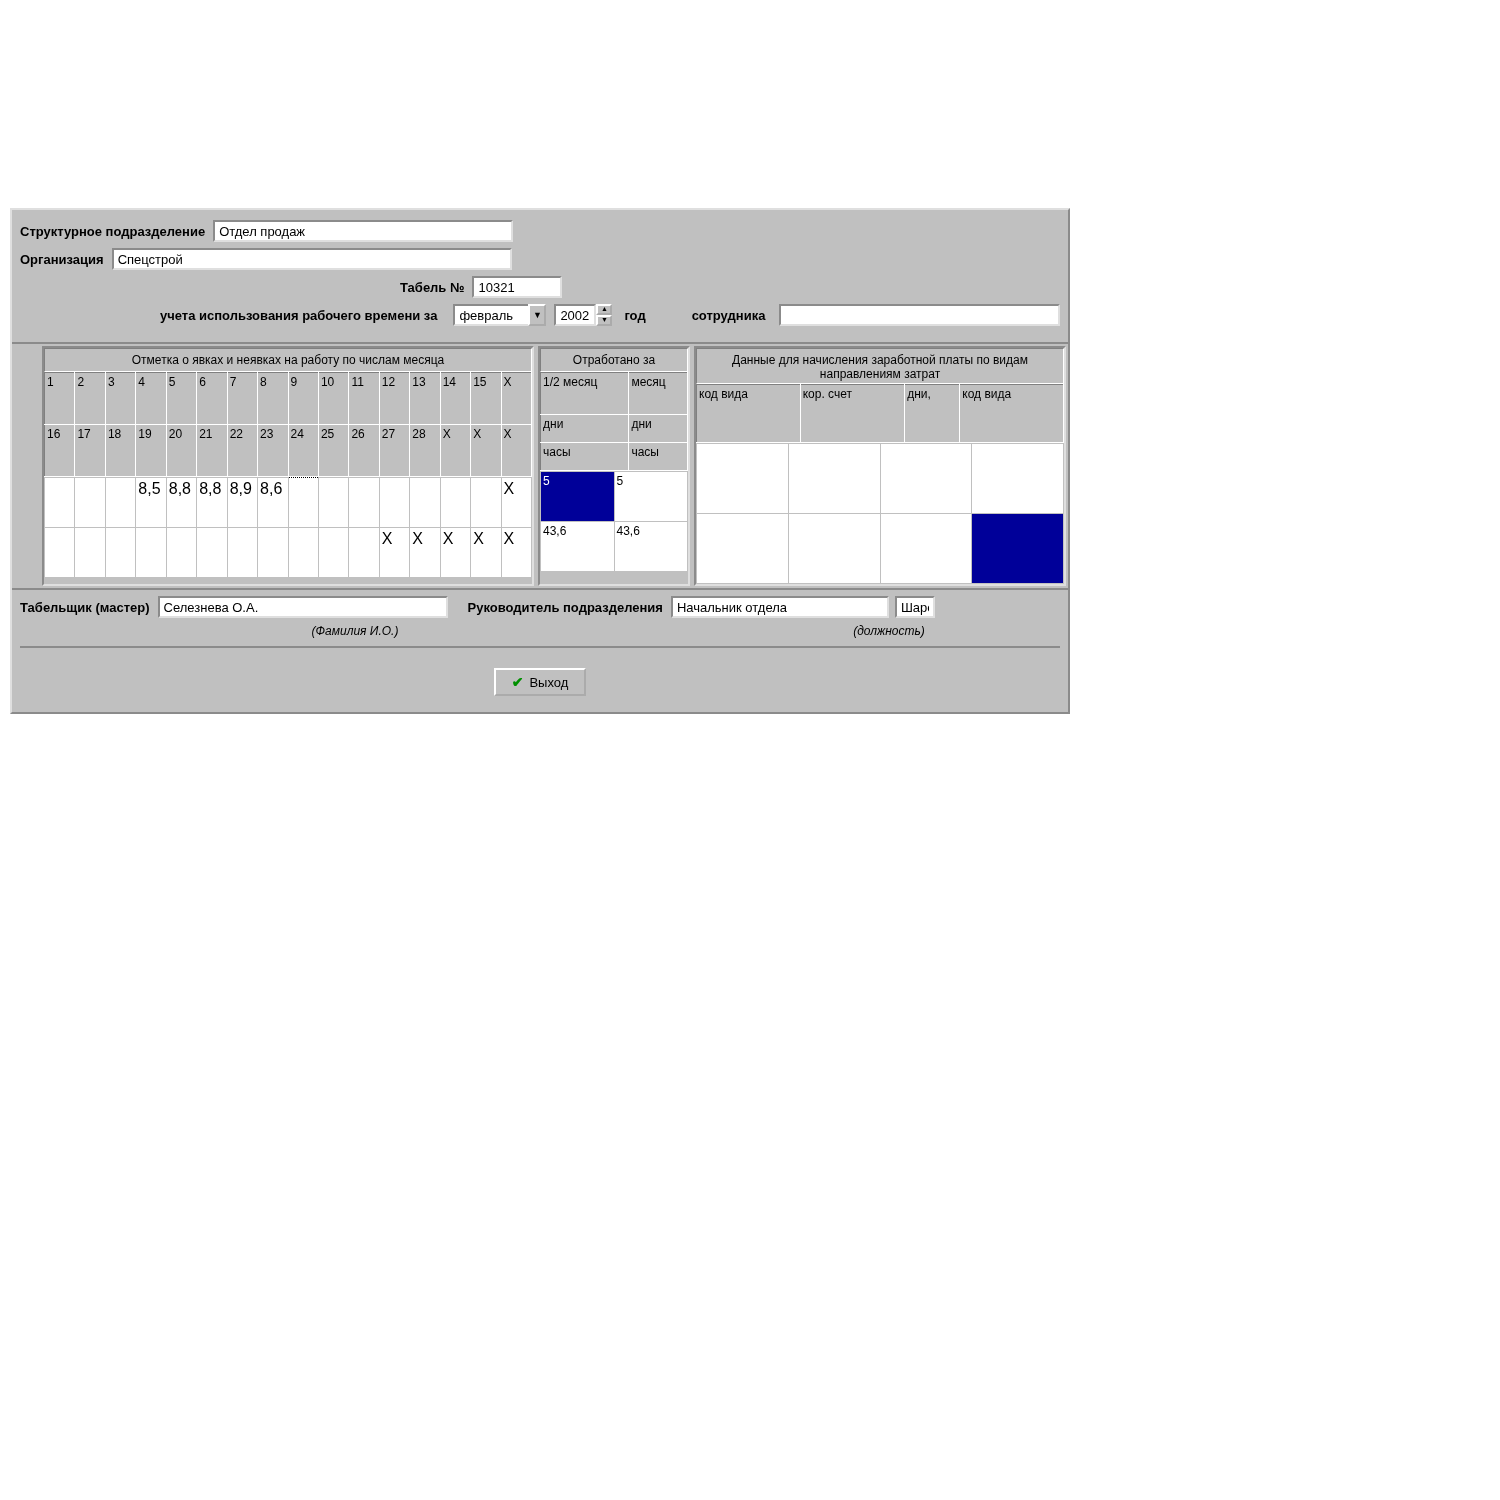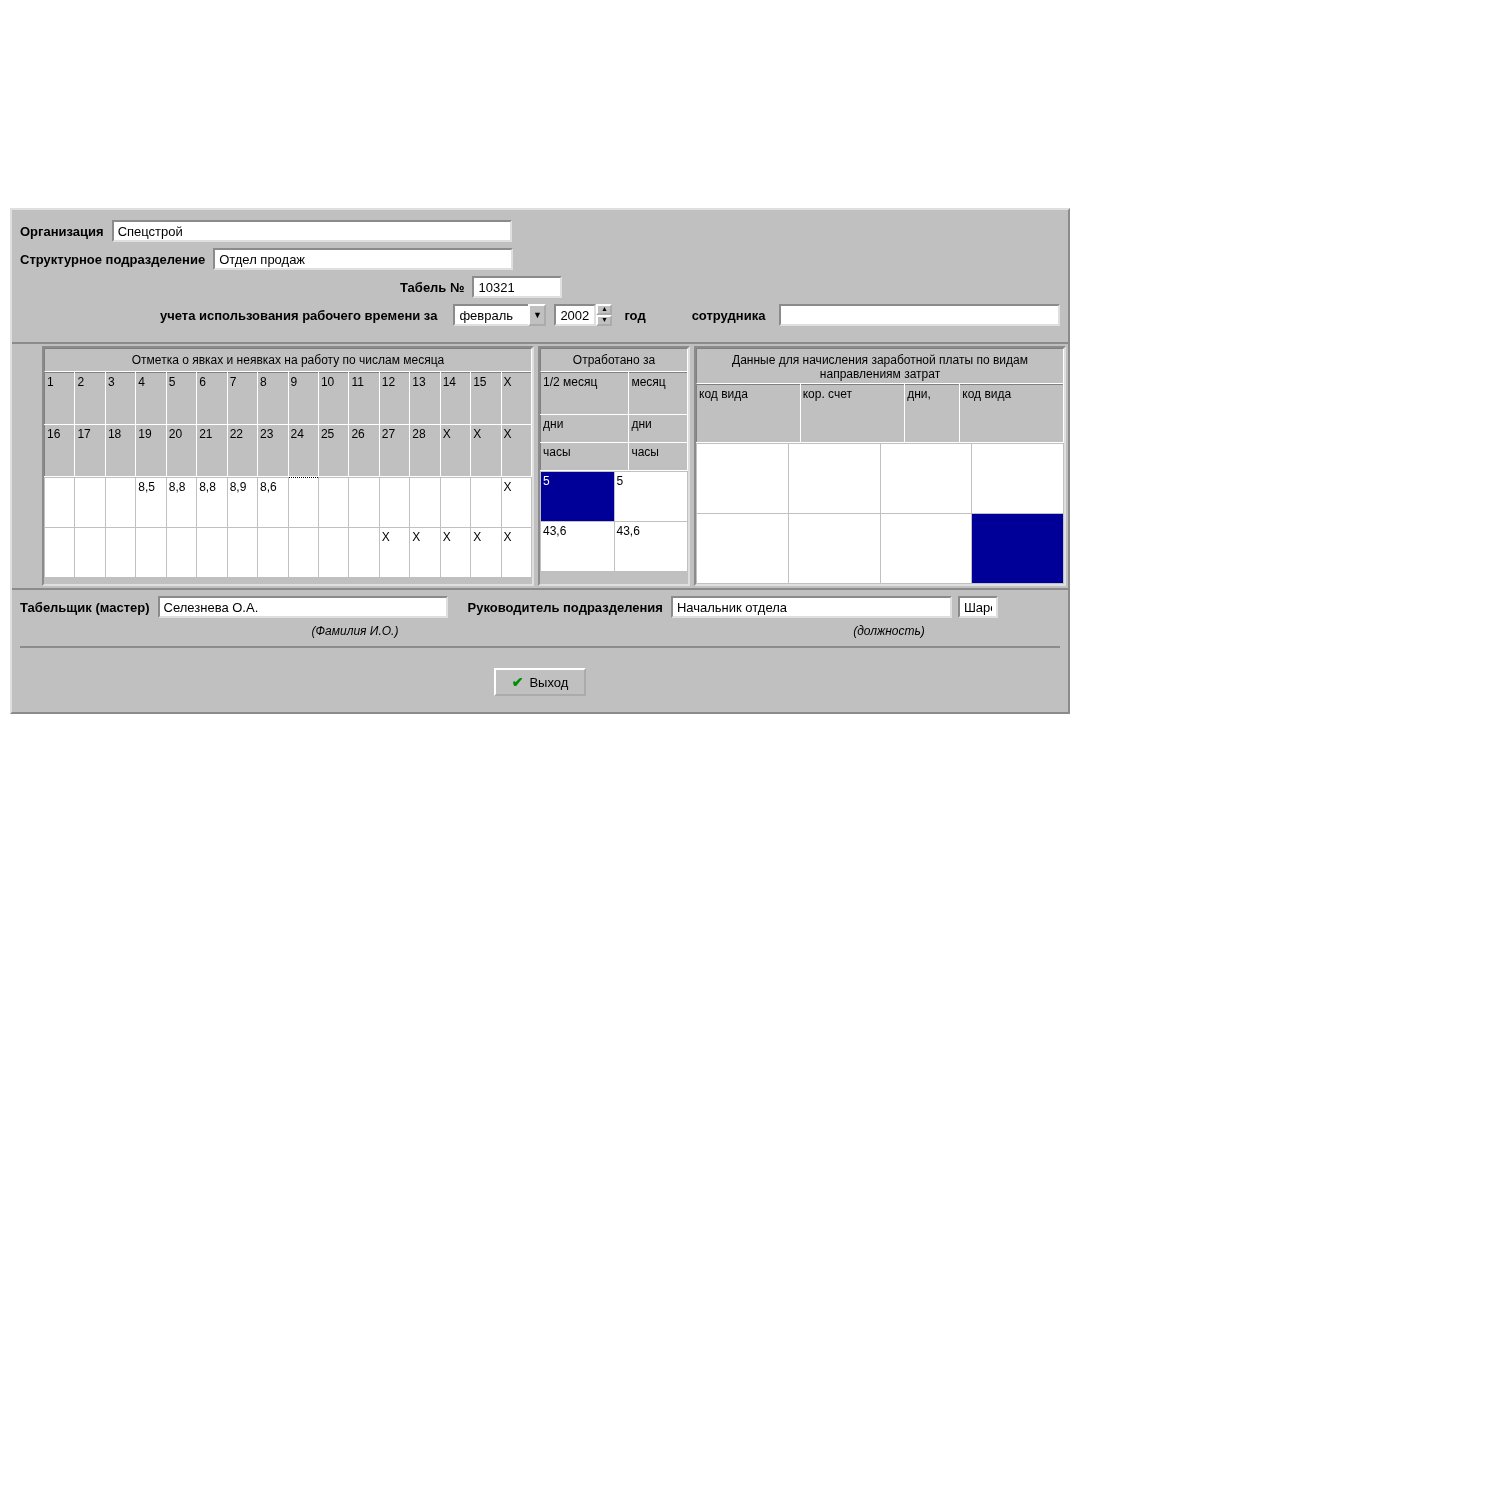--- a/index.html
+++ b/index.html
@@ -98,21 +98,21 @@
     background:#c0c0c0;
     width: 30px; height: 52px;
     font-size:12px;
     vertical-align: top; padding:2px;
   }
   .attend-data { border-collapse: collapse; width:100%; background:#fff; }
   .attend-data td {
     border: 1px solid #c0c0c0;
     height: 50px;
     width:30px;
-    font-size:12px;
+    font-size:16px;
     vertical-align: top; padding:2px;margin-top:44px;
   }
   td.focus { border:1px dotted #000 !important; }
   
   .wk-table { border-collapse:collapse; width:100%; }
   .wk-table td { border:1px solid #808080; border-right-color:#fff; border-bottom-color:#fff; background:#c0c0c0; height:42px; font-size:12px; vertical-align:top; padding:2px; }
   .wk-data td { background:#fff; border:1px solid #c0c0c0; height:50px; font-size:12px; vertical-align:top; padding:2px; }
   .sel { background:#000099 !important; color:#fff; }
   
   .tab-input { width: 44px; }
@@ -139,26 +139,26 @@
 </head>
 <body>
 
 <div class="window">
 
 
   <div class="client">
 
     <div class="form-top">
       <div class="row">
+        <span class="lbl">Структурное подразделение</span>
+        <input class="txt" style="width: 300px;" value="Отдел продаж">
+      </div>
+      <div class="row">
         <span class="lbl">Организация</span>
         <input class="txt" style="width: 400px;" value="Спецстрой">
-      </div>
-      <div class="row">
-        <span class="lbl">Структурное подразделение</span>
-        <input class="txt" style="width: 300px;" value="Отдел продаж">
       </div>
       <div class="row" style="justify-content:flex-start; padding-left:380px;">
         <span class="lbl">Табель №</span>
         <input class="txt" style="width: 90px;" value="10321">
       </div>
       <div class="row" style="padding-left:140px;">
         <span class="lbl">учета использования рабочего времени за</span>
         <span style="width:8px"></span>
         <span class="combo">
           <input class="txt" style="width: 75px;" value="февраль">
@@ -330,21 +330,21 @@
           </table>
       </div>
     </div>
 
     <div class="footer">
       <div class="row">
         <span class="lbl">Табельщик (мастер)</span>
         <input class="txt" style="width: 290px;" value="Селезнева О.А.">
         <span style="width:20px"></span>
         <span class="lbl">Руководитель подразделения</span>
-        <input class="txt" style="width: 281px;" value="Начальник отдела">
+        <input class="txt" style="width: 218px;" value="Начальник отдела">
         <span style="width:6px"></span>
         <input class="txt" style="width: 40px;" value="Шаро">
       </div>
       <div class="row">
         <span style="width:190px"></span>
         <span class="hint" style="width:290px">(Фамилия И.О.)</span>
         <span style="flex:1"></span>
         <span class="hint" style="width:250px">(должность)</span>
         <span style="width:46px"></span>
       </div>

